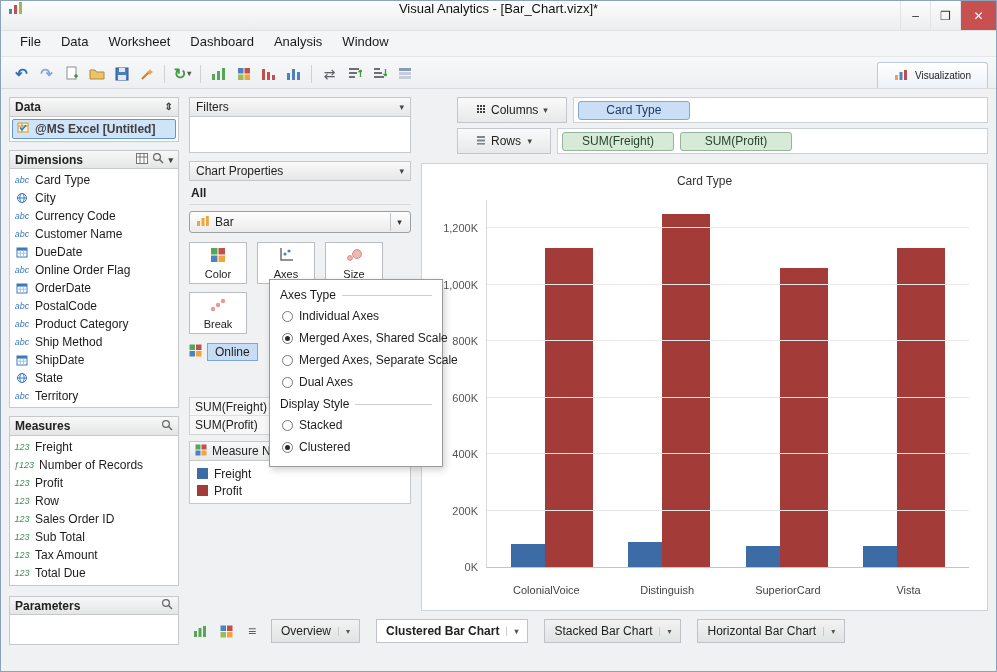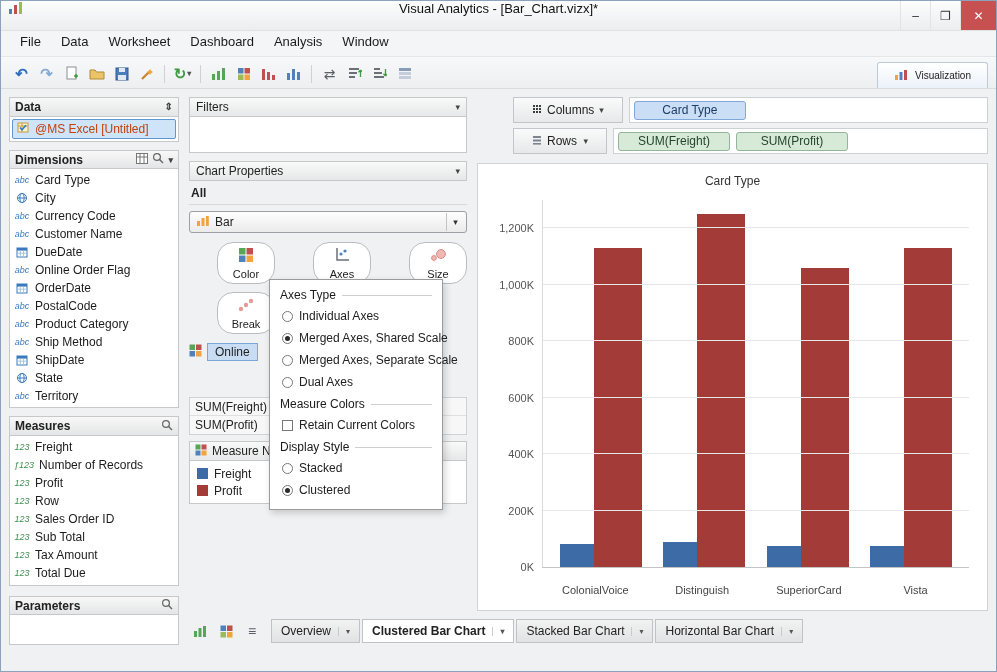--- a/index.html
+++ b/index.html
@@ -53,21 +53,21 @@
 
 #bindings{flex:0 0 222px;display:flex;flex-direction:column;min-height:0;}
 .card-header{display:flex;align-items:center;height:20px;padding:0 6px;background:linear-gradient(#f9f9f9,#e6e7e8);border:1px solid #c6c8ca;font-size:12px;color:#222;}
 .card-header .chev{margin-left:auto;font-size:9px;color:#444;}
 #filters-body{height:36px;background:#fff;border:1px solid #c6c8ca;border-top:none;}
 #props-card{margin-top:8px;display:flex;flex-direction:column;min-height:0;}
 #scope-label{font-weight:bold;padding:5px 2px 4px;border-bottom:1px solid #d7d9db;}
 #chart-select{margin-top:6px;height:22px;display:flex;align-items:center;gap:6px;padding:0 2px 0 6px;background:linear-gradient(#fefefe,#ebebeb);border:1px solid #9aa0a6;border-radius:3px;}
 #chart-select .sel-chev{margin-left:auto;width:18px;height:18px;display:flex;align-items:center;justify-content:center;border-left:1px solid #c2c5c8;font-size:9px;color:#333;}
 .btn-grid{display:flex;gap:10px;margin-top:9px;}
-.bind-btn{width:58px;height:42px;background:#fff;border:1px solid #b9bdc2;border-radius:16px;display:flex;flex-direction:column;align-items:center;justify-content:center;gap:3px;font-size:11px;color:#222;margin-left:28px;}
+.bind-btn{width:58px;height:42px;background:#fff;border:1px solid #b9bdc2;border-radius:0;display:flex;flex-direction:column;align-items:center;justify-content:center;gap:3px;font-size:11px;color:#222;}
 #measure-row{display:flex;align-items:center;gap:5px;margin-top:9px;}
 .measure-hl{background:#c8ddf4;border:1px solid #7aa7d6;padding:1px 7px;font-size:12px;}
 #field-rows{margin-top:36px;border:1px solid #cfd1d3;background:#f7f7f7;}
 .field-row{height:18px;display:flex;align-items:center;padding:0 5px;border-bottom:1px solid #dddfe1;font-size:12px;}
 .field-row:last-child{border-bottom:none;}
 #legend-card{margin-top:6px;}
 #legend-header{display:flex;align-items:center;gap:5px;height:20px;padding:0 5px;background:linear-gradient(#f9f9f9,#e6e7e8);border:1px solid #c6c8ca;font-size:12px;}
 #legend-items{background:#fff;border:1px solid #c6c8ca;border-top:none;padding:4px 0;}
 .legend-item{display:flex;align-items:center;gap:6px;height:17px;padding:0 7px;font-size:12px;}
 .swatch{width:11px;height:11px;flex:0 0 11px;}
@@ -98,21 +98,21 @@
 .ytick{position:absolute;right:calc(100% + 9px);transform:translateY(50%);font-size:11px;color:#555;white-space:nowrap;}
 #bar-groups{position:absolute;inset:0;display:flex;padding:0 6px;}
 .group{flex:1;display:flex;align-items:flex-end;justify-content:center;}
 .bar{flex:0 0 auto;}
 #x-axis{position:absolute;left:64px;right:18px;bottom:14px;display:flex;}
 .xcell{flex:1;text-align:center;font-size:11px;color:#444;}
 
 
 #bottom-bar{flex:0 0 28px;margin-top:6px;display:flex;align-items:center;gap:4px;}
 .bb-icon{width:22px;height:20px;display:inline-flex;align-items:center;justify-content:center;}
-#bottom-tabs{display:flex;gap:2px;margin-left:4px;}
+#bottom-tabs{display:flex;gap:16px;margin-left:4px;}
 .tab{height:24px;display:flex;align-items:center;gap:7px;padding:0 9px;background:linear-gradient(#f2f2f2,#e1e2e3);border:1px solid #bfc3c7;font-size:12px;color:#222;}
 .tab.active{background:#fff;font-weight:bold;}
 .tab-chev{font-size:8px;color:#555;padding-left:7px;border-left:1px solid #c8cbce;}
 </style>
 </head>
 <body>
 
 <div id="window">
 
   <div id="titlebar">
@@ -243,21 +243,21 @@
         <span style="font-size:10px;color:#444;">⇕</span>
       </div>
       <div id="source-box">
         <div id="source-item">
           <span><svg width="13" height="12">
                 <rect x="1" y="2" width="10" height="9" fill="#fdf2d0" stroke="#c79a3a"></rect>
                 <line x1="1" y1="5" x2="11" y2="5" stroke="#c79a3a"></line>
                 <line x1="5" y1="2" x2="5" y2="11" stroke="#c79a3a"></line>
                 <path d="M3 6.5l2 2.3 4-4.6" stroke="#2e7dd1" stroke-width="1.6" fill="none"></path>
               </svg></span>
-          <span style="color:#c2410c;">@MS Excel [Untitled]</span>
+          <span style="color:#404040;font-weight:bold;">@MS Excel [Untitled]</span>
         </div>
       </div>
       <div class="panel-header" style="margin-top:8px;">
         <span>Dimensions</span>
         <span class="spacer"></span>
         <span><svg width="12" height="11">
               <rect x="0.5" y="0.5" width="11" height="10" fill="#fff" stroke="#777"></rect>
               <line x1="0.5" y1="4" x2="11.5" y2="4" stroke="#777"></line>
               <line x1="4" y1="0.5" x2="4" y2="10.5" stroke="#777"></line>
               <line x1="8" y1="0.5" x2="8" y2="10.5" stroke="#777"></line>
@@ -636,27 +636,20 @@
         <div class="popt">
           <span class="radio"></span>
           <span>Merged Axes, Separate Scale</span>
         </div>
         <div class="popt">
           <span class="radio"></span>
           <span>Dual Axes</span>
         </div>
       </div>
       <div class="pgroup">
-        <div class="pgroup-title">Measure Colors</div>
-        <div class="popt">
-          <span class="checkbox"></span>
-          <span>Retain Current Colors</span>
-        </div>
-      </div>
-      <div class="pgroup">
         <div class="pgroup-title">Display Style</div>
         <div class="popt">
           <span class="radio"></span>
           <span>Stacked</span>
         </div>
         <div class="popt">
           <span class="radio checked"></span>
           <span>Clustered</span>
         </div>
       </div>

